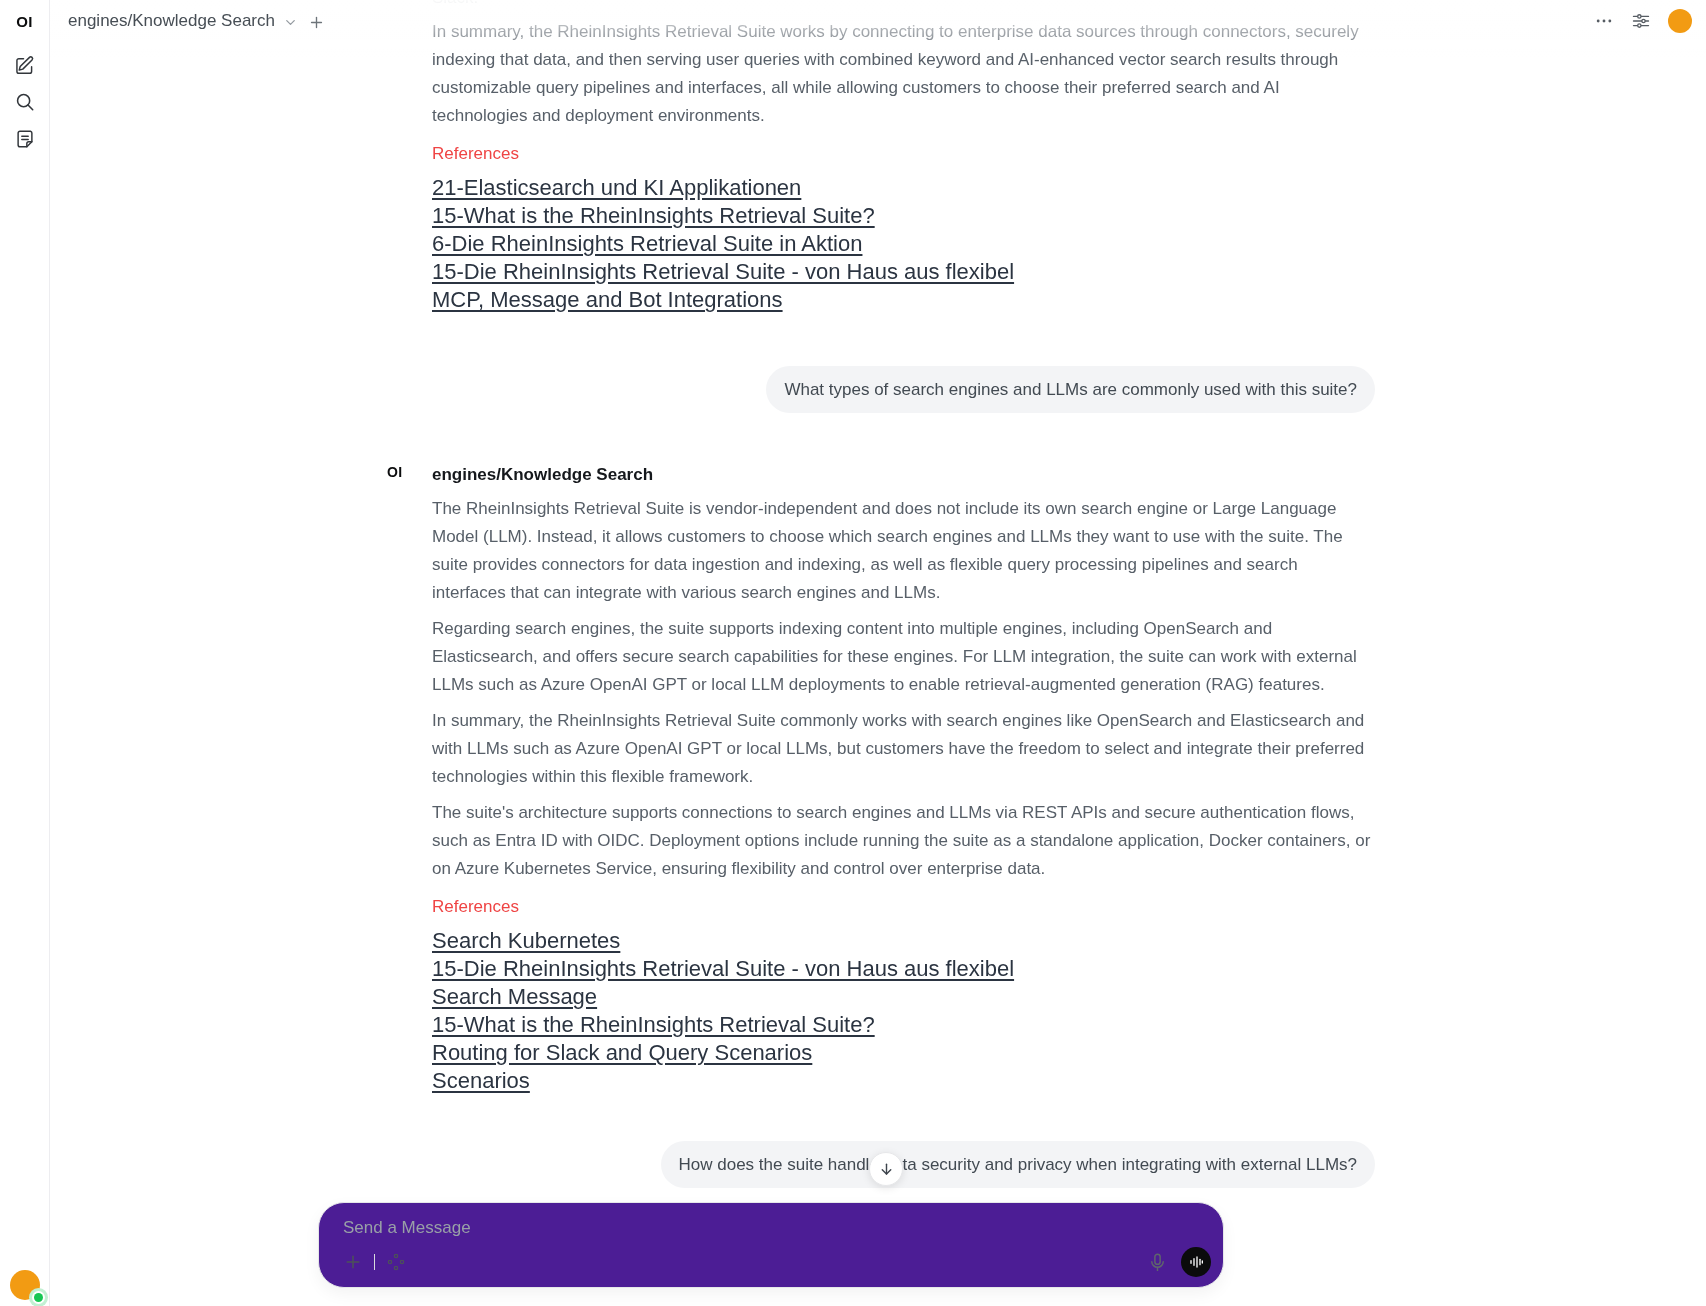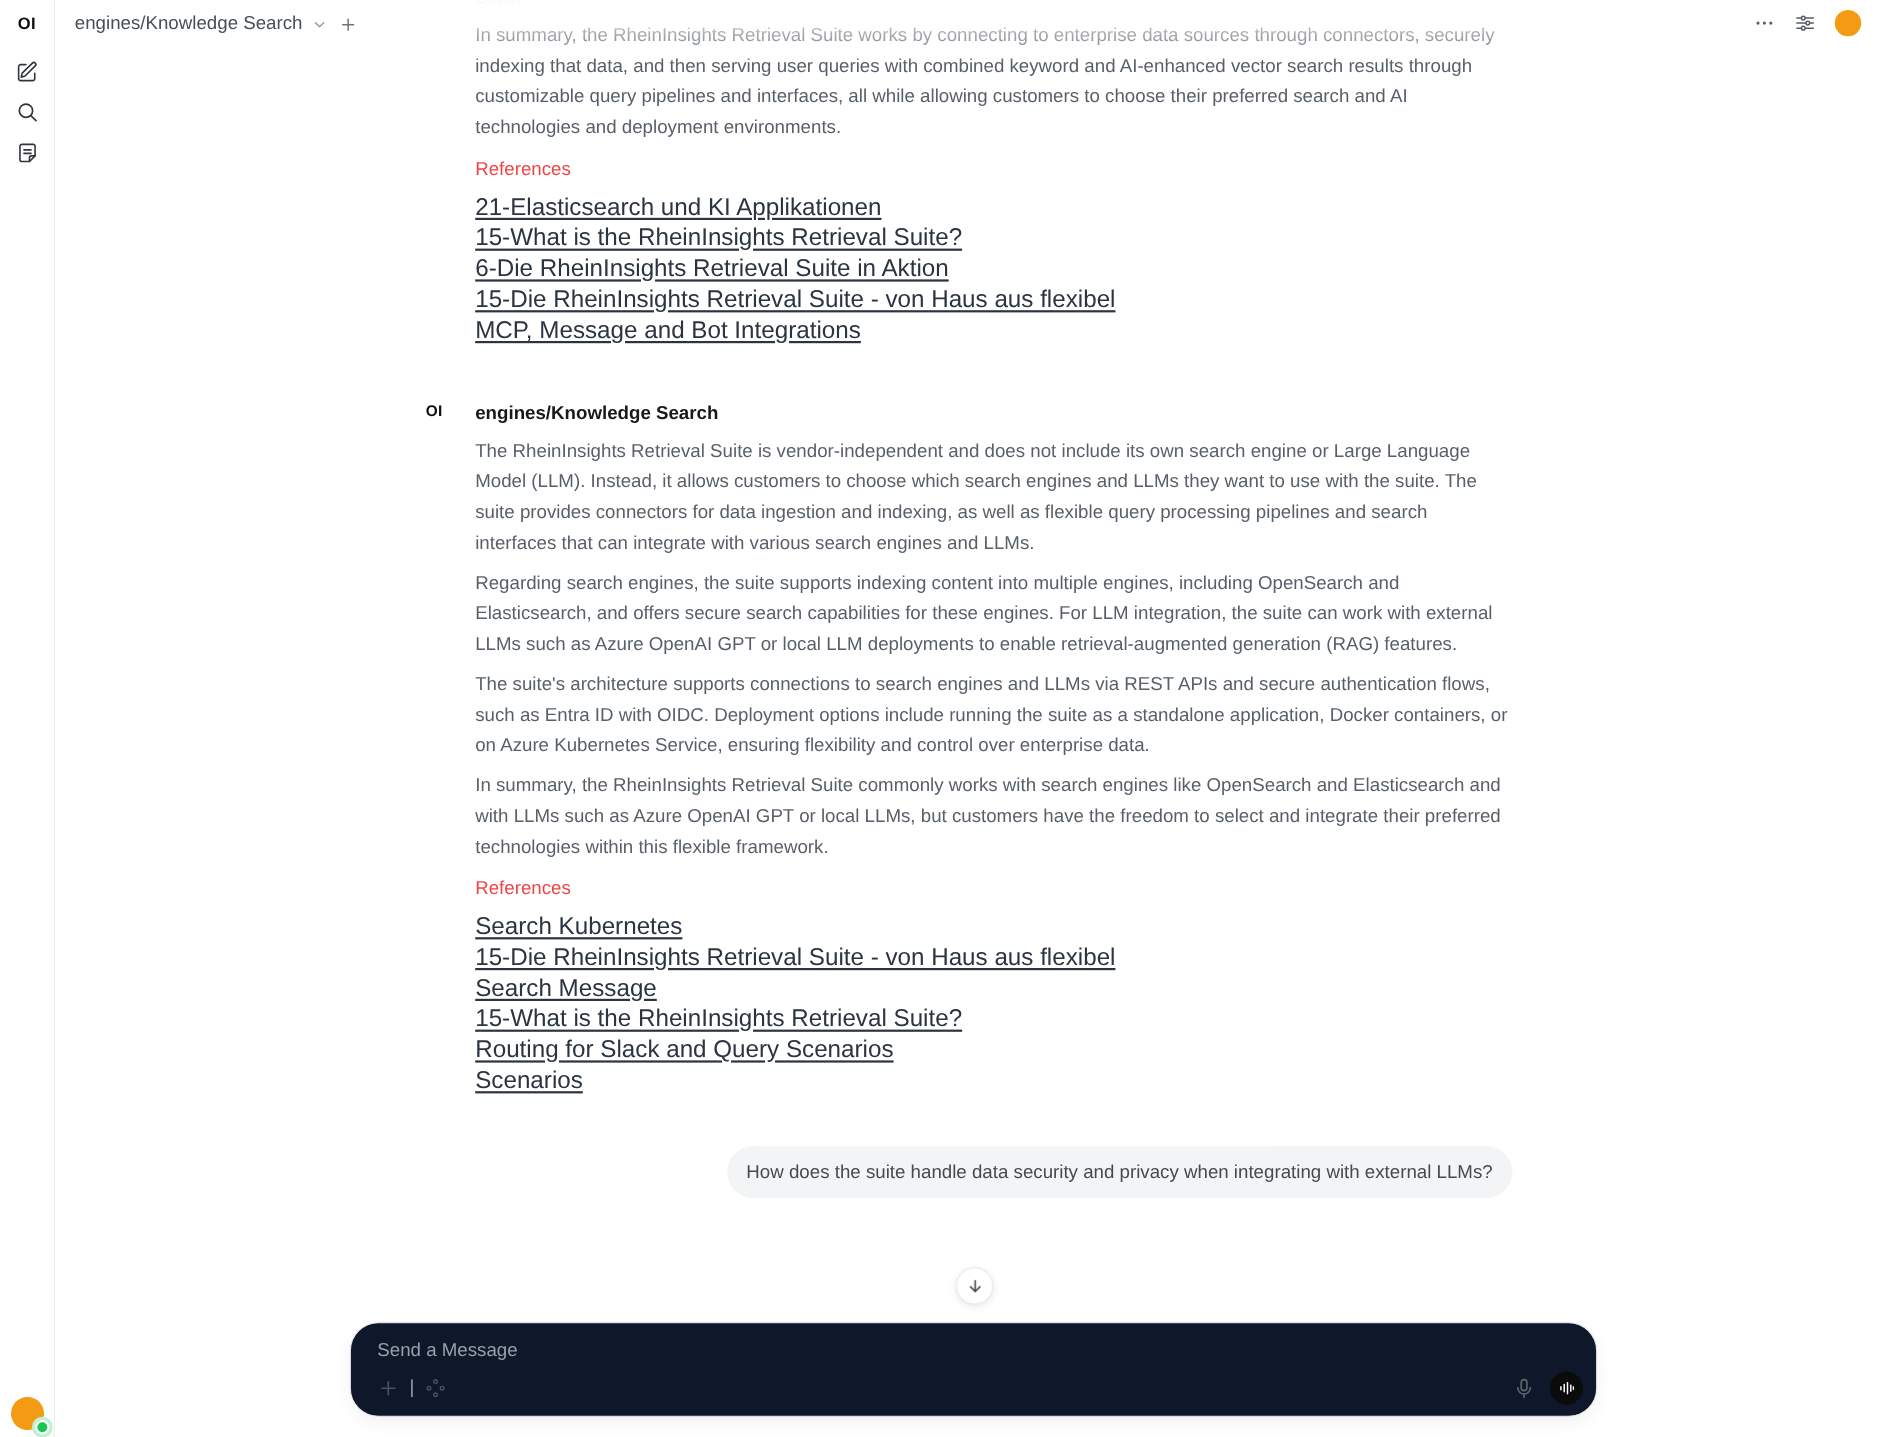--- a/index.html
+++ b/index.html
@@ -78,22 +78,22 @@
   
   #scroll-down {
     position:fixed; left:869px; top:1152px; width:34px; height:34px; border-radius:50%;
     background:#fff; border:1px solid #e6e7e9; box-shadow:0 2px 8px rgba(0,0,0,.10);
     display:flex; align-items:center; justify-content:center; z-index:8; cursor:pointer;
   }
   #scroll-down svg { width:17px; height:17px; color:#3d444c; }
 
   
   #composer {
-    position:fixed; left:318px; top:1202px; width:1134px; height:86px;
-    background:#0f172a; border:1px solid #e5e6e9; border-radius:26px;
+    position:fixed; left:318px; top:1202px; width:906px; height:86px;
+    background:#4c1d95; border:1px solid #e5e6e9; border-radius:26px;
     box-shadow:0 6px 16px rgba(0,0,0,.05); z-index:12;
     padding:15px 12px 10px 24px; display:flex; flex-direction:column; justify-content:space-between;
   }
   .cmp-placeholder { font-size:17px; color:#99a0a7; }
   .cmp-row { display:flex; align-items:center; }
   .cmp-left { display:flex; align-items:center; }
   .cmp-plus { width:20px; height:20px; color:#4c5258; cursor:pointer; }
   .cmp-divider { width:1px; height:16px; background:#d8dadd; margin:0 11px; }
   .cmp-tools { width:20px; height:20px; color:#4c5258; cursor:pointer; }
   .cmp-right { margin-left:auto; display:flex; align-items:center; gap:13px; }
@@ -185,30 +185,33 @@
       <div class="refs-label">References</div>
       <div class="refs">
         <a class="ref-link">21-Elasticsearch und KI Applikationen</a>
         <a class="ref-link">15-What is the RheinInsights Retrieval Suite?</a>
         <a class="ref-link">6-Die RheinInsights Retrieval Suite in Aktion</a>
         <a class="ref-link">15-Die RheinInsights Retrieval Suite - von Haus aus flexibel</a>
         <a class="ref-link">MCP, Message and Bot Integrations</a>
       </div>
     </div>
 
+    <div class="bubble-row row-user1">
+      <div class="bubble">What types of search engines and LLMs are commonly used with this suite?</div>
+    </div>
 
     <div class="assistant-block">
       <div class="asst-avatar">OI</div>
       <div class="msg-body">
         <div class="asst-name">engines/Knowledge Search</div>
         <div class="prose">
           <p>The RheinInsights Retrieval Suite is vendor-independent and does not include its own search engine or Large Language Model (LLM). Instead, it allows customers to choose which search engines and LLMs they want to use with the suite. The suite provides connectors for data ingestion and indexing, as well as flexible query processing pipelines and search interfaces that can integrate with various search engines and LLMs.</p>
           <p>Regarding search engines, the suite supports indexing content into multiple engines, including OpenSearch and Elasticsearch, and offers secure search capabilities for these engines. For LLM integration, the suite can work with external LLMs such as Azure OpenAI GPT or local LLM deployments to enable retrieval-augmented generation (RAG) features.</p>
+          <p>In summary, the RheinInsights Retrieval Suite commonly works with search engines like OpenSearch and Elasticsearch and with LLMs such as Azure OpenAI GPT or local LLMs, but customers have the freedom to select and integrate their preferred technologies within this flexible framework.</p>
           <p>The suite's architecture supports connections to search engines and LLMs via REST APIs and secure authentication flows, such as Entra ID with OIDC. Deployment options include running the suite as a standalone application, Docker containers, or on Azure Kubernetes Service, ensuring flexibility and control over enterprise data.</p>
-          <p>In summary, the RheinInsights Retrieval Suite commonly works with search engines like OpenSearch and Elasticsearch and with LLMs such as Azure OpenAI GPT or local LLMs, but customers have the freedom to select and integrate their preferred technologies within this flexible framework.</p>
         </div>
         <div class="refs-label">References</div>
         <div class="refs">
           <a class="ref-link">Search Kubernetes</a>
           <a class="ref-link">15-Die RheinInsights Retrieval Suite - von Haus aus flexibel</a>
           <a class="ref-link">Search Message</a>
           <a class="ref-link">15-What is the RheinInsights Retrieval Suite?</a>
           <a class="ref-link">Routing for Slack and Query Scenarios</a>
           <a class="ref-link">Scenarios</a>
         </div>

